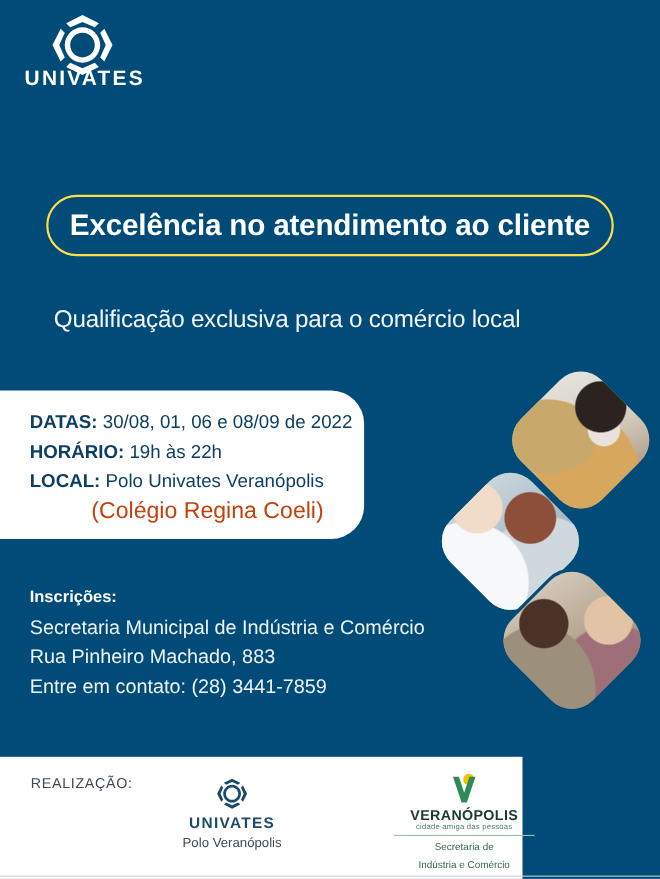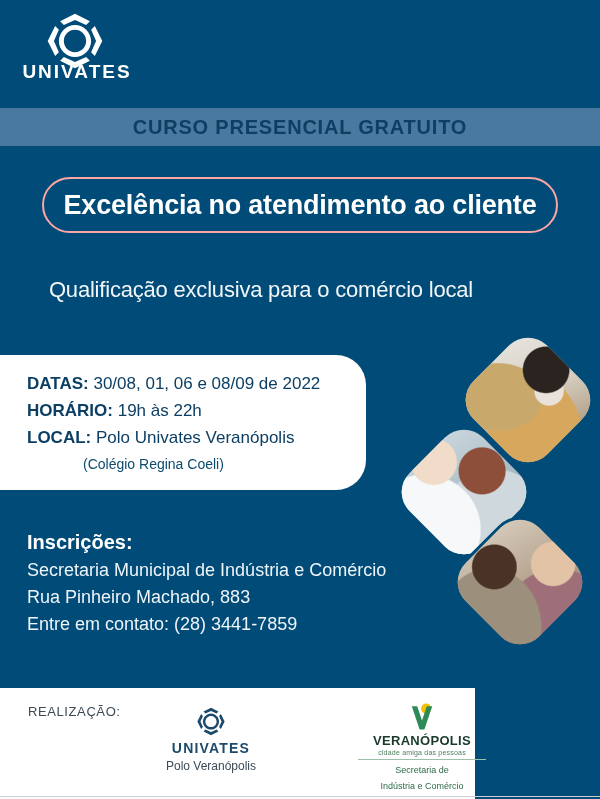--- a/index.html
+++ b/index.html
@@ -66,21 +66,21 @@
   }
 
   
   .title-pill {
     position: absolute;
     left: 42px;
     top: 177px;
     width: 516px;
     height: 56px;
     box-sizing: border-box;
-    border: 2px solid #fca5a5;
+    border: 2px solid #fde047;
     border-radius: 30px;
     display: flex;
     align-items: center;
     justify-content: center;
   }
   .title-text {
     color: #ffffff;
     font-size: 27px;
     font-weight: bold;
     letter-spacing: -0.2px;
@@ -146,58 +146,58 @@
       radial-gradient(ellipse at 30% 80%, #9c8f7c 0 34%, rgba(156,143,124,0) 35%),
       radial-gradient(ellipse at 75% 80%, #9e6f79 0 34%, rgba(158,111,121,0) 35%),
       linear-gradient(150deg, #e9e2d6 0%, #b9a894 48%, #6b5b4c 100%);
   }
 
   
   .info-card {
     position: absolute;
     left: 0;
     top: 355px;
-    width: 366px;
+    width: 331px;
     height: 135px;
     background: #ffffff;
     border-top-right-radius: 30px;
     border-bottom-right-radius: 30px;
     box-sizing: border-box;
     padding: 15px 0 0 27px;
   }
   .info-row {
     color: #0c3f63;
     font-size: 17px;
     line-height: 27px;
     white-space: nowrap;
   }
   .info-label {
     font-weight: bold;
   }
   .info-value {
     font-weight: normal;
   }
   .info-sub {
-    color: #0c4a6e;
-    font-size: 14px;
+    color: #c2410c;
+    font-size: 21px;
     line-height: 27px;
     padding-left: 56px;
     white-space: nowrap;
   }
 
   
   .registration {
     position: absolute;
     left: 27px;
     top: 528px;
     width: 380px;
   }
   .reg-heading {
     color: #ffffff;
-    font-size: 20px;
+    font-size: 15px;
     font-weight: bold;
     line-height: 29px;
   }
   .reg-line {
     color: #eef4f8;
     font-size: 18px;
     line-height: 27px;
     white-space: nowrap;
   }
 
@@ -291,23 +291,20 @@
           <path d="M50 94 L26 82 L32 76 L50 84 L68 76 L74 82 Z"></path>
           <path d="M6 50 L18 26 L24 32 L16 50 L24 68 L18 74 Z"></path>
           <path d="M50 24 C64 24 76 36 76 50 C76 64 64 76 50 76 C36 76 24 64 24 50 C24 36 36 24 50 24 Z
                    M50 32 C40 32 32 40 32 50 C32 60 40 68 50 68 C60 68 68 60 68 50 C68 40 60 32 50 32 Z"></path>
         </g>
       </svg>
     </div>
     <div class="brand-wordmark">UNIVATES</div>
   </div>
 
-  <div class="banner">
-    <span class="banner-text">CURSO PRESENCIAL GRATUITO</span>
-  </div>
 
   <div class="title-pill">
     <span class="title-text">Excelência no atendimento ao cliente</span>
   </div>
 
   <div class="subtitle">Qualificação exclusiva para o comércio local</div>
 
   <div class="collage">
     <div class="photo ph-a photo-a">
       <div class="inner"></div>

